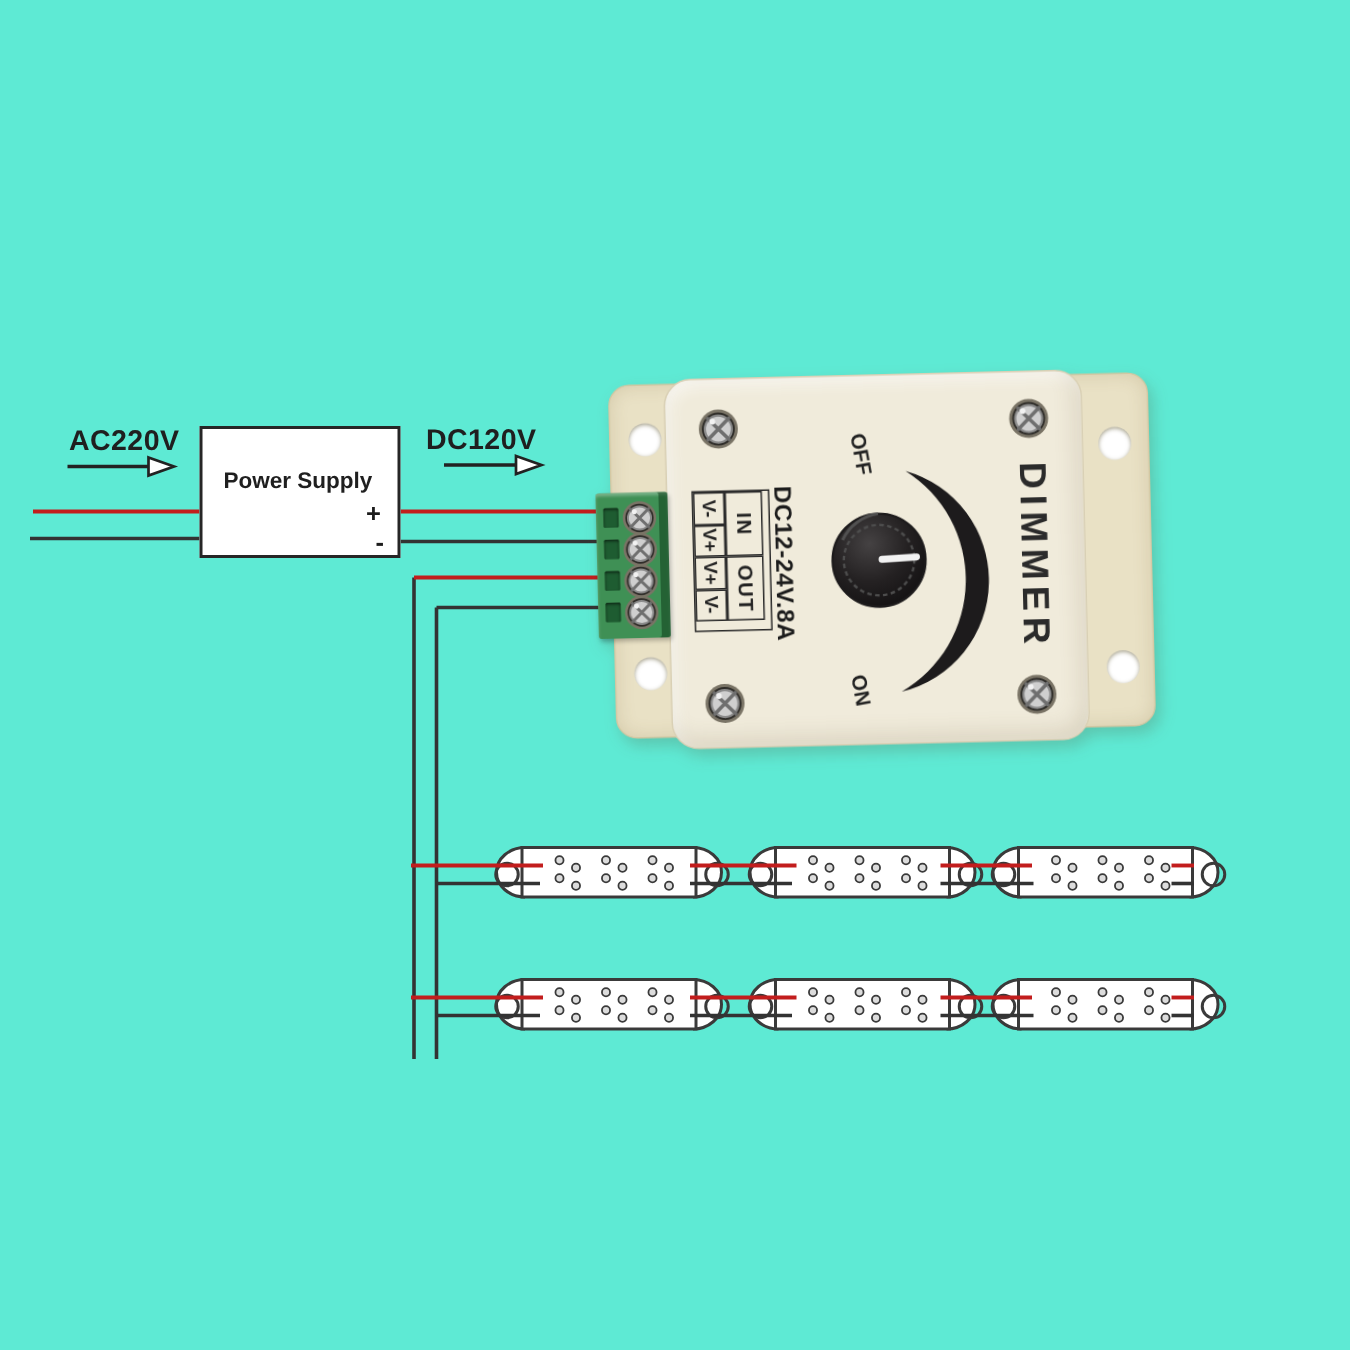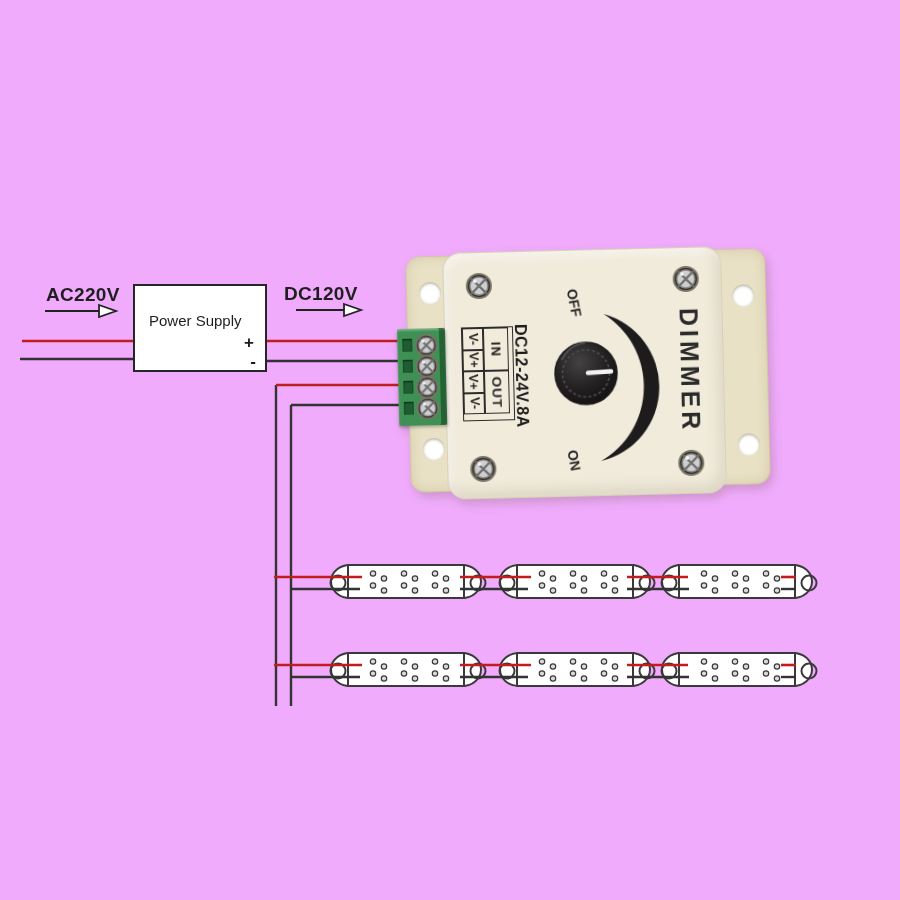--- a/index.html
+++ b/index.html
@@ -1,24 +1,24 @@
 <!DOCTYPE html>
 <html><head>
 <meta charset="utf-8">
 <style>
   html,body{margin:0;padding:0;background:#fff;}
-  #stage{position:relative;width:900px;height:900px;background:#f0abfc;overflow:hidden;
+  #stage{position:relative;width:900px;height:900px;background:#5eead4;overflow:hidden;
          font-family:"Liberation Sans","DejaVu Sans",sans-serif;}
   .abs{position:absolute;}
   
   .voltage-label{font-size:19px;font-weight:600;color:#1f1f1f;letter-spacing:.3px;}
   
   #ps-box{left:133px;top:284px;width:134px;height:88px;border:2.5px solid #262626;
           background:#fff;box-sizing:border-box;}
-  #ps-label{left:14px;top:26px;width:100px;font-size:15px;font-weight:400;color:#1f1f1f;}
+  #ps-label{left:14px;top:26px;width:100px;font-size:15px;font-weight:700;color:#1f1f1f;}
   .polarity{font-size:17px;font-weight:700;color:#1c1c1c;line-height:1;}
   
   #dimmer{left:400px;top:243px;width:380px;height:262px;
           transform:rotate(-1.4deg);transform-origin:40px 130px;
           filter:drop-shadow(3px 5px 5px rgba(80,70,40,.22));}
   #backplate{left:8px;top:13px;width:360px;height:236px;border-radius:14px;
              border:1px solid #d3c7a2;box-shadow:inset 0 0 12px rgba(120,100,50,.18);
              box-sizing:border-box;}
   .mount-hole{width:22px;height:22px;border-radius:50%;background:#fff;
               box-shadow:inset 0 1px 3px rgba(90,80,40,.55);}

